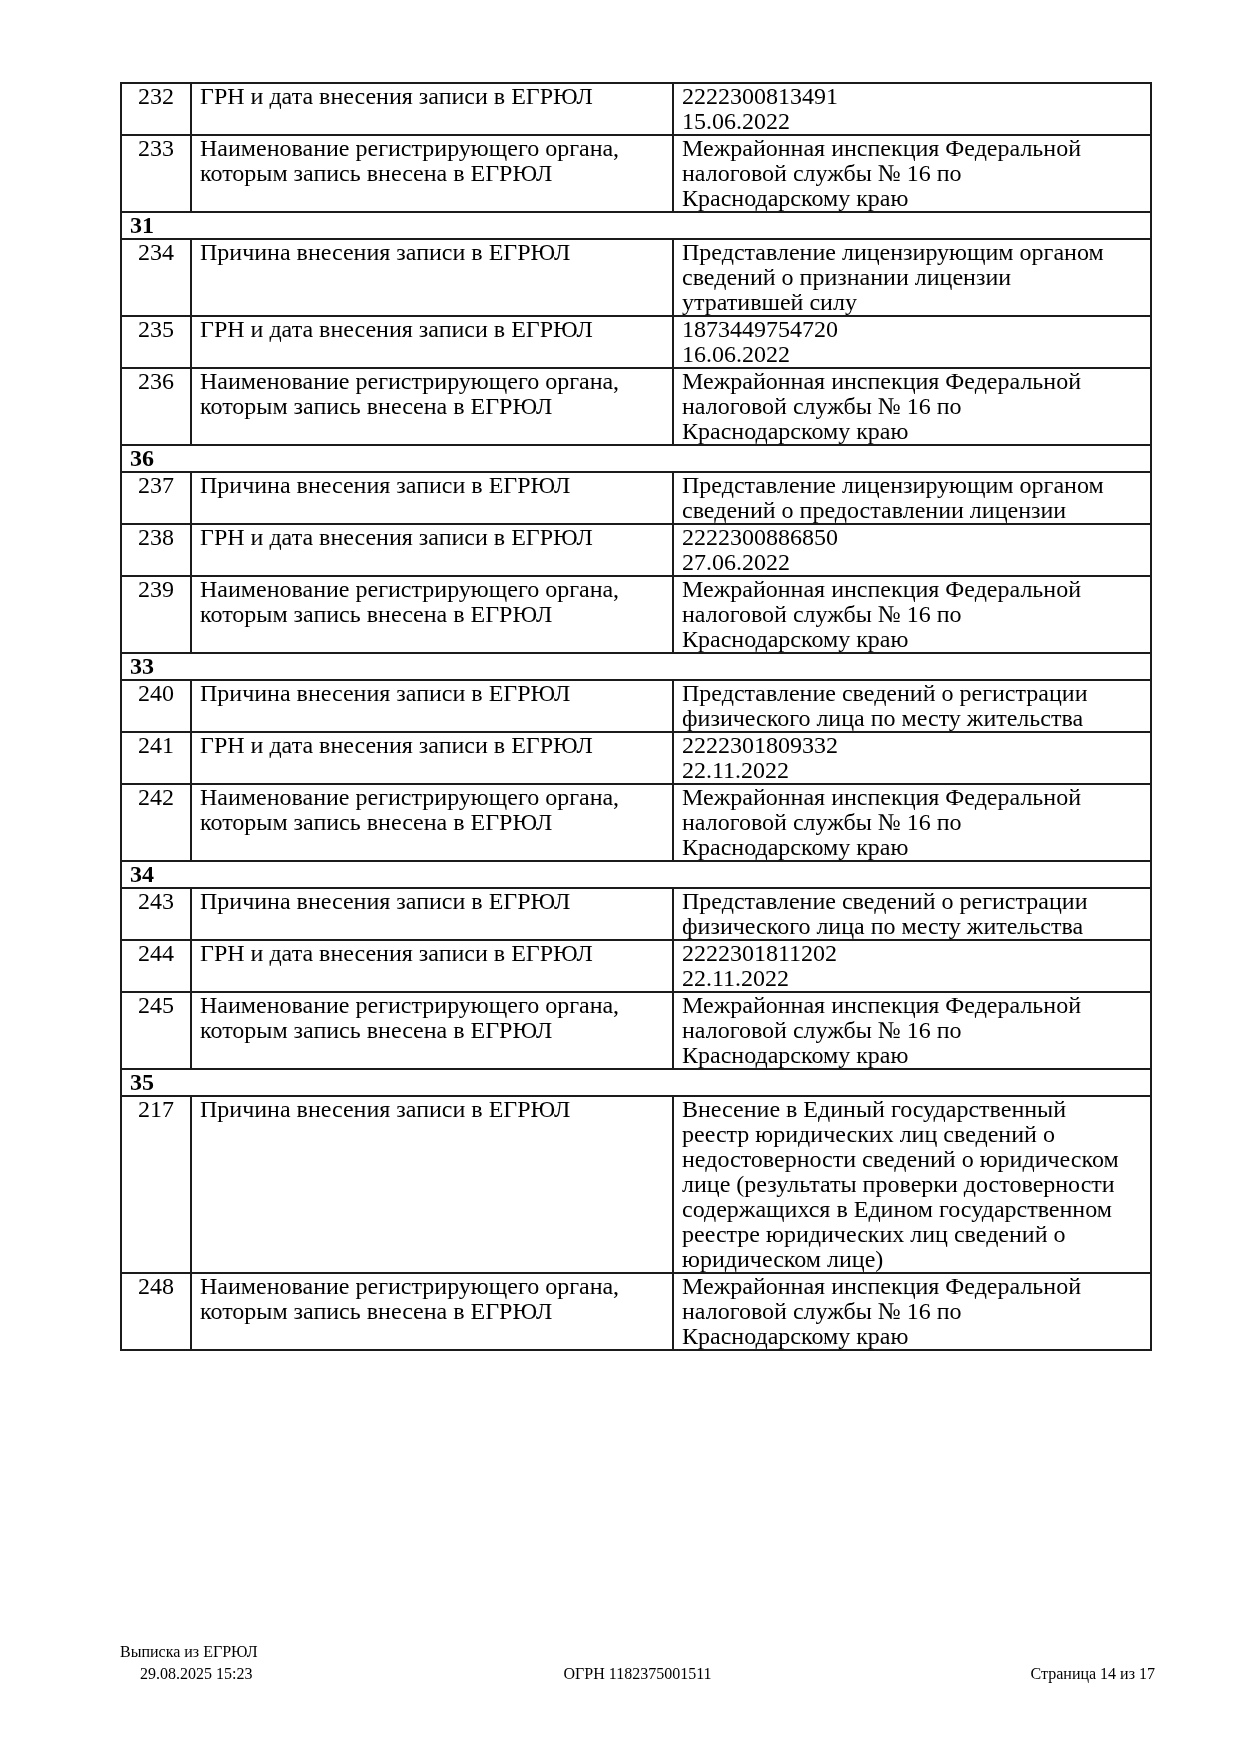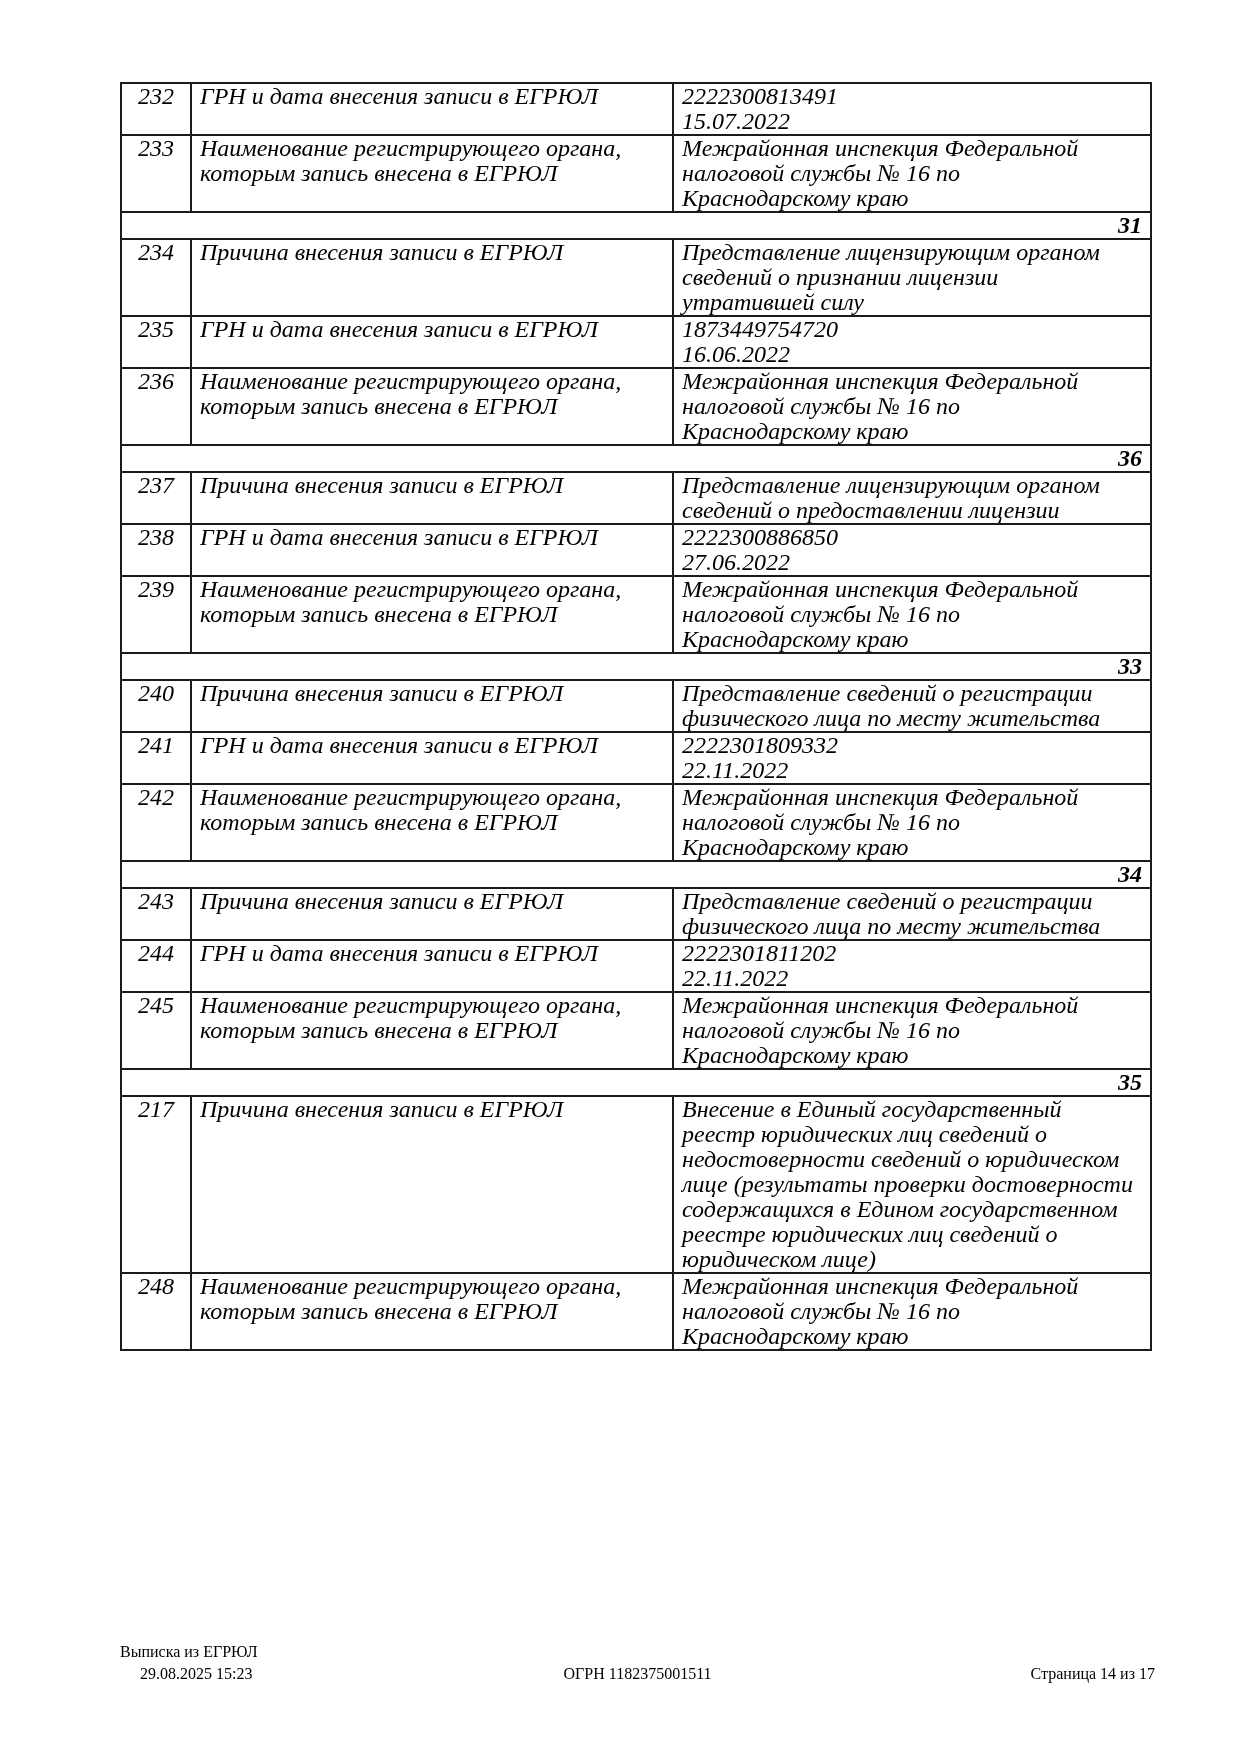--- a/index.html
+++ b/index.html
@@ -24,30 +24,29 @@
     border-collapse: collapse;
     table-layout: fixed;
   }
   table.egrul-table td {
     border: 2px solid #1b1b1b;
     vertical-align: top;
     font-size: 24px;
     line-height: 25px;
     padding: 0 8px;
     overflow: hidden;
-    font-style: italic;
   }
   td.num-cell {
     text-align: center;
     padding: 0 2px;
   }
   td.label-cell { padding-left: 10px; }
   td.value-cell { padding-left: 12px; }
   td.section-cell {
-    text-align: right;
+    text-align: left;
     font-weight: bold;
   }
   .cell-line { white-space: nowrap; }
   .footer {
     position: absolute;
     left: 120px;
     top: 1641px;
     width: 1035px;
     font-size: 16px;
     line-height: 22px;
@@ -76,21 +75,21 @@
       <col style="width:478px">
     </colgroup>
     <tbody id="table-body">
         <tr>
           <td class="num-cell">232</td>
           <td class="label-cell">
             <div class="cell-line">ГРН и дата внесения записи в ЕГРЮЛ</div>
           </td>
           <td class="value-cell">
             <div class="cell-line">2222300813491</div>
-            <div class="cell-line">15.07.2022</div>
+            <div class="cell-line">15.06.2022</div>
           </td>
         </tr>
         <tr>
           <td class="num-cell">233</td>
           <td class="label-cell">
             <div class="cell-line">Наименование регистрирующего органа,</div>
             <div class="cell-line">которым запись внесена в ЕГРЮЛ</div>
           </td>
           <td class="value-cell">
             <div class="cell-line">Межрайонная инспекция Федеральной</div>

